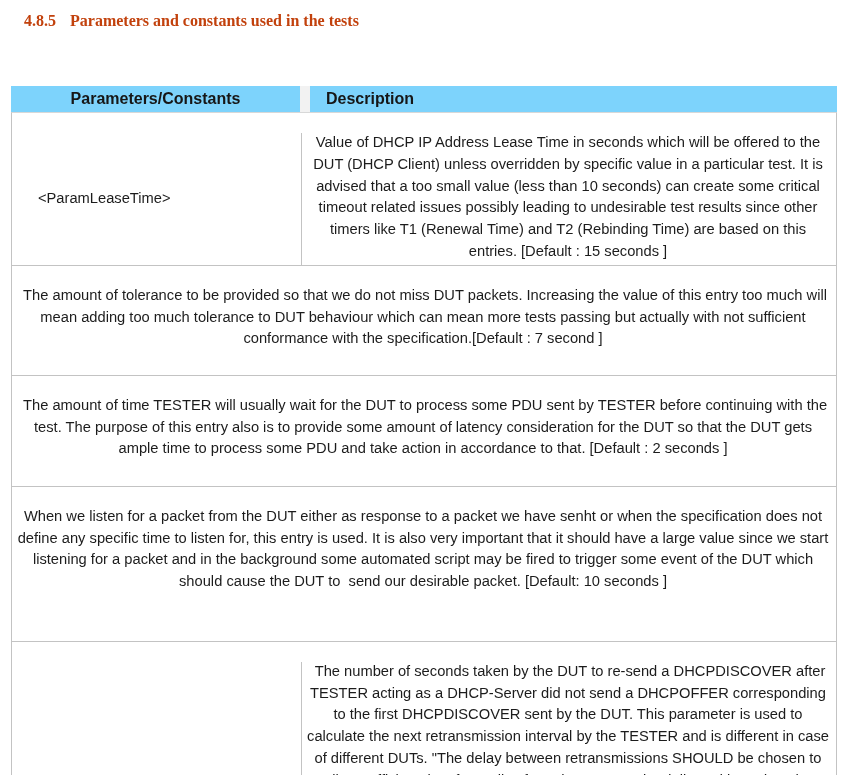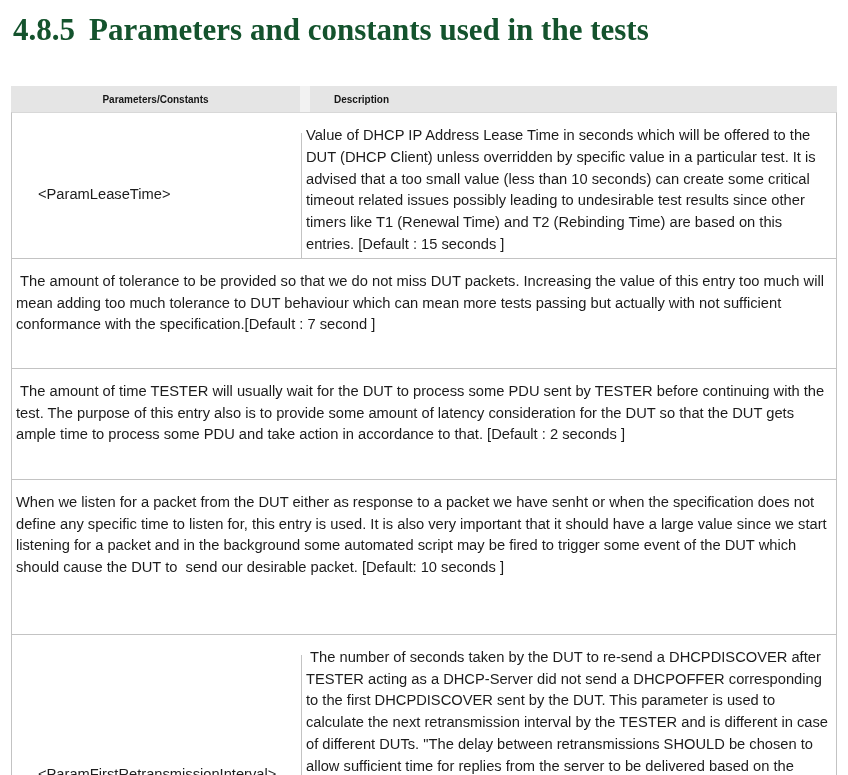--- a/index.html
+++ b/index.html
@@ -10,59 +10,59 @@
   body {
     width: 848px;
     height: 775px;
     overflow: hidden;
     position: relative;
     font-family: "Liberation Sans", sans-serif;
     color: #1c1c1c;
   }
   .doc-title {
     position: absolute;
-    left: 13px;
+    left: 24px;
     top: 12px;
     font-family: "Liberation Serif", serif;
     font-weight: bold;
-    font-size: 31px;
-    color: #14532d;
+    font-size: 16px;
+    color: #c2410c;
     white-space: nowrap;
   }
   .doc-title .num { margin-right: 14px; }
 
   .param-table {
     position: absolute;
     left: 11px;
     top: 86px;
     width: 826px;
   }
   .header-row {
     display: flex;
     height: 26px;
   }
   .header-cell {
-    background: #e5e5e5;
+    background: #7dd3fc;
     font-weight: bold;
-    font-size: 10px;
+    font-size: 16px;
     color: #161616;
     display: flex;
     align-items: center;
   }
   .header-cell.col-param {
     width: 289px;
     justify-content: center;
   }
   .header-gap {
     width: 10px;
     background: #f2f2f2;
   }
   .header-cell.col-desc {
     flex: 1;
-    padding-left: 24px;
+    padding-left: 16px;
   }
   .table-body {
     border-left: 1px solid #c3c3c3;
     border-right: 1px solid #c3c3c3;
     border-top: 1px solid #d8d8d8;
   }
   .table-row {
     display: flex;
     border-bottom: 1px solid #c3c3c3;
   }
@@ -77,22 +77,23 @@
   .cell-param p {
     margin: 0 0 0 -10px;
     text-indent: 36px;
     font-size: 14.7px;
     line-height: 21.8px;
     overflow-wrap: break-word;
     width: 295px;
   }
   .cell-desc {
     flex: 1;
-    padding: 12px 6px 2px 4px;
+    padding: 19px 6px 2px 4px;
     min-width: 0;
+    text-align: center;
   }
   .cell-desc p {
     margin: 0;
     font-size: 14.7px;
     line-height: 21.8px;
     white-space: pre-wrap;
   }
   .row-1 { min-height: 131px; }
   .row-2 { min-height: 109px; }
   .row-3 { min-height: 110px; }

